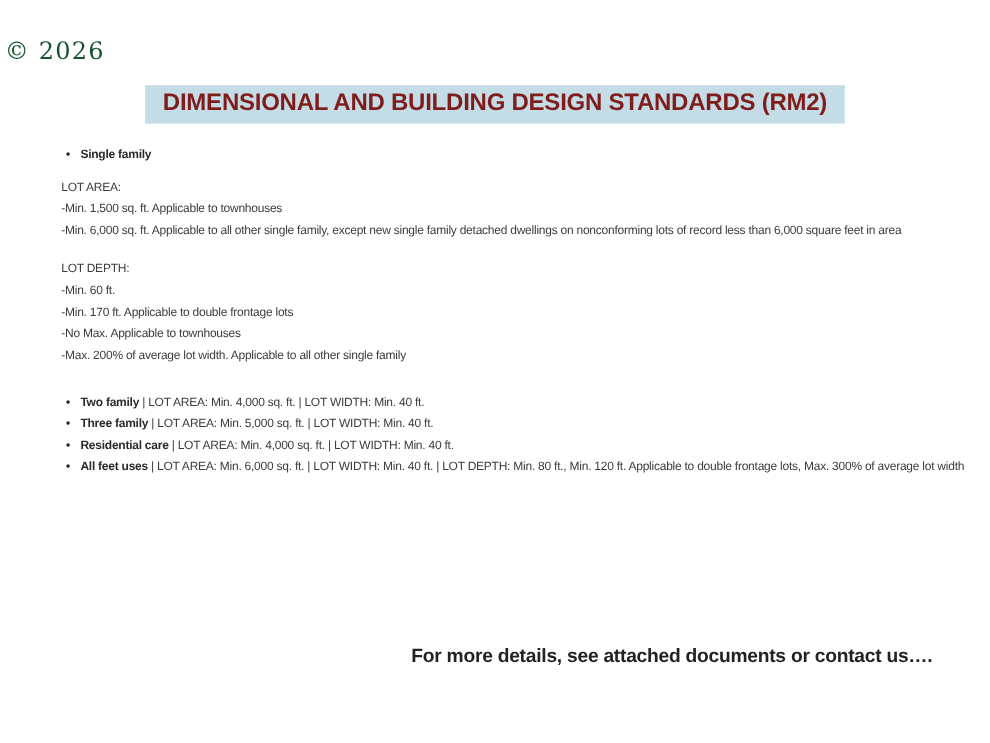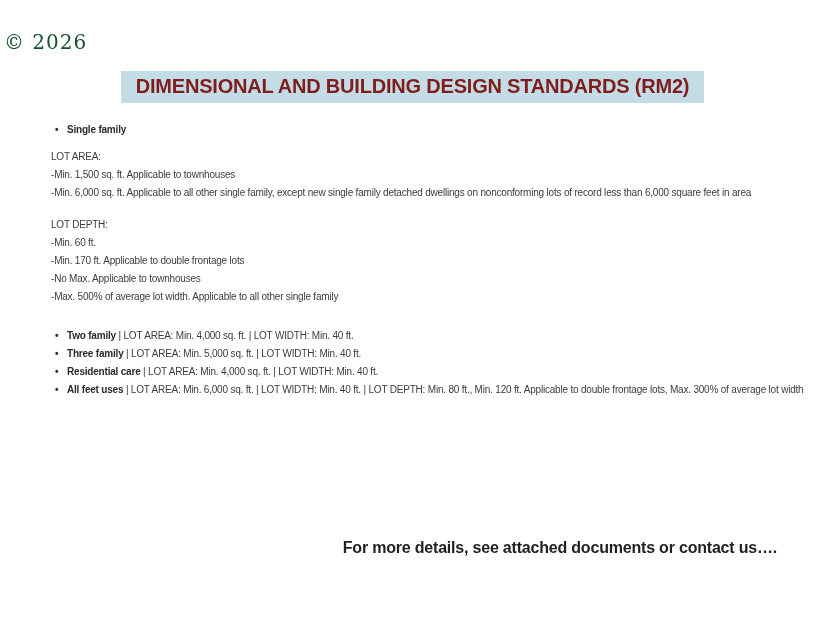--- a/index.html
+++ b/index.html
@@ -82,21 +82,21 @@
       <div class="line">-Min. 1,500 sq. ft. Applicable to townhouses</div>
       <div class="line">-Min. 6,000 sq. ft. Applicable to all other single family, except new single family detached dwellings on nonconforming lots of record less than 6,000 square feet in area</div>
     </div>
 
 
     <div class="section">
       <div class="line">LOT DEPTH:</div>
       <div class="line">-Min. 60 ft.</div>
       <div class="line">-Min. 170 ft. Applicable to double frontage lots</div>
       <div class="line">-No Max. Applicable to townhouses</div>
-      <div class="line">-Max. 500% of average lot width. Applicable to all other single family</div>
+      <div class="line">-Max. 200% of average lot width. Applicable to all other single family</div>
     </div>
 
     <div class="uses-list">
       <div class="bullet-item"><span class="label">Two family</span><span class="details"> | LOT AREA: Min. 4,000 sq. ft. | LOT WIDTH: Min. 40 ft.</span></div>
       <div class="bullet-item"><span class="label">Three family</span><span class="details"> | LOT AREA: Min. 5,000 sq. ft. | LOT WIDTH: Min. 40 ft.</span></div>
       <div class="bullet-item"><span class="label">Residential care</span><span class="details"> | LOT AREA: Min. 4,000 sq. ft. | LOT WIDTH: Min. 40 ft.</span></div>
       <div class="bullet-item"><span class="label">All feet uses</span><span class="details"> | LOT AREA: Min. 6,000 sq. ft. | LOT WIDTH: Min. 40 ft. | LOT DEPTH: Min. 80 ft., Min. 120 ft. Applicable to double frontage lots, Max. 300% of average lot width</span></div>
     </div>
 
   </div>

